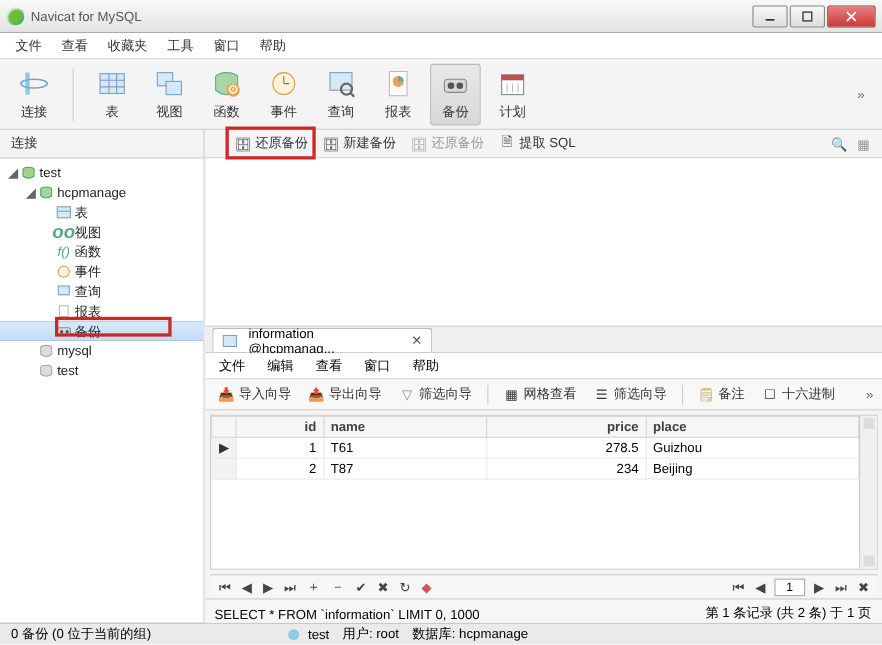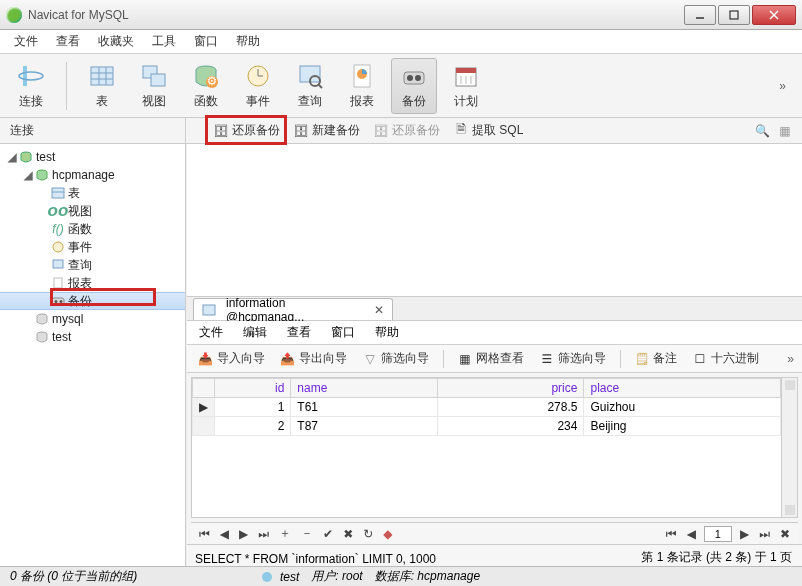--- a/index.html
+++ b/index.html
@@ -50,40 +50,40 @@
 .tab .tabx { color:#555; cursor:pointer; padding-left:6px; }
 
 .panel-menubar { height:24px; background:#fff; border-bottom:1px solid #d0d0d0; display:flex; align-items:center; gap:20px; padding:0 12px; }
 .panel-toolbar { height:28px; background:#f8f8f8; border-bottom:1px solid #d0d0d0; display:flex; align-items:center; padding:0 8px; gap:8px; }
 .panel-toolbar .pt-sep { width:1px; height:18px; background:#ccc; margin:0 2px; }
 .ptbtn { display:flex; align-items:center; gap:4px; color:#333; padding:2px 4px; cursor:pointer; }
 
 .tablewrap { flex:1; display:flex; overflow:hidden; border:1px solid #ccc; margin:4px; background:#fff; position:relative; }
 .tablegrid { flex:1; }
 .tablegrid table { border-collapse:collapse; width:100%; }
-.tablegrid th { text-align:left; font-weight:normal; background:#f6f6f6; border:1px solid #d4d4d4; padding:2px 6px; height:18px; color:#6d28d9; }
+.tablegrid th { text-align:left; font-weight:bold; background:#f6f6f6; border:1px solid #d4d4d4; padding:2px 6px; height:18px; color:#404040; }
 .tablegrid td { border:1px solid #e8e8e8; padding:2px 6px; height:18px; }
 .tablegrid td.num, .tablegrid th.num { text-align:right; }
 .rowhandle { width:18px; background:#f2f2f2; border:1px solid #d4d4d4; }
 .rowcur { color:#333; }
 .tablewrap .vscroll { width:16px; background:#f0f0f0; border-left:1px solid #ccc; position:relative; }
 .vscroll::before,.vscroll::after { content:""; position:absolute; left:3px; width:10px; height:10px; background:#ddd; }
 .vscroll::before{top:2px;} .vscroll::after{bottom:2px;}
 
 .navbar { height:22px; border-top:1px solid #ccc; background:#f6f6f6; display:flex; align-items:center; padding:0 6px; gap:6px; margin:0 4px; }
 .navbar .glyph { cursor:pointer; color:#444; padding:0 2px; font-family: "Segoe UI Symbol", Arial; }
 .navbar .glyph.accent { color:#c55; }
 .navbar .flex { flex:1; }
 .navbar input.pageno { width:28px; height:16px; border:1px solid #aaa; text-align:center; font-size:11px; }
 
 .statbar { height:22px; border-top:1px solid #ccc; background:#f6f6f6; display:flex; align-items:flex-end; font-size:11px; }
 .statbar .sl { padding:0 8px; flex:1; }
 .statbar .sr { padding:0 10px; }
 
-.appstatus { height:20px; border-top:1px solid #bbb; background:#eaeaea; display:flex; align-items:center; font-size:11px;font-style:italic; }
+.appstatus { height:20px; border-top:1px solid #bbb; background:#eaeaea; display:flex; align-items:center; font-size:11px; }
 .appstatus .asl { width:260px; padding-left:10px; }
 .appstatus .asr { display:flex; align-items:center; gap:6px; }
 
 
 .ico-fill-db { fill:#a9d18e; stroke:#4a7; }
 </style>
 </head>
 <body>
 
 <div class="titlebar">

